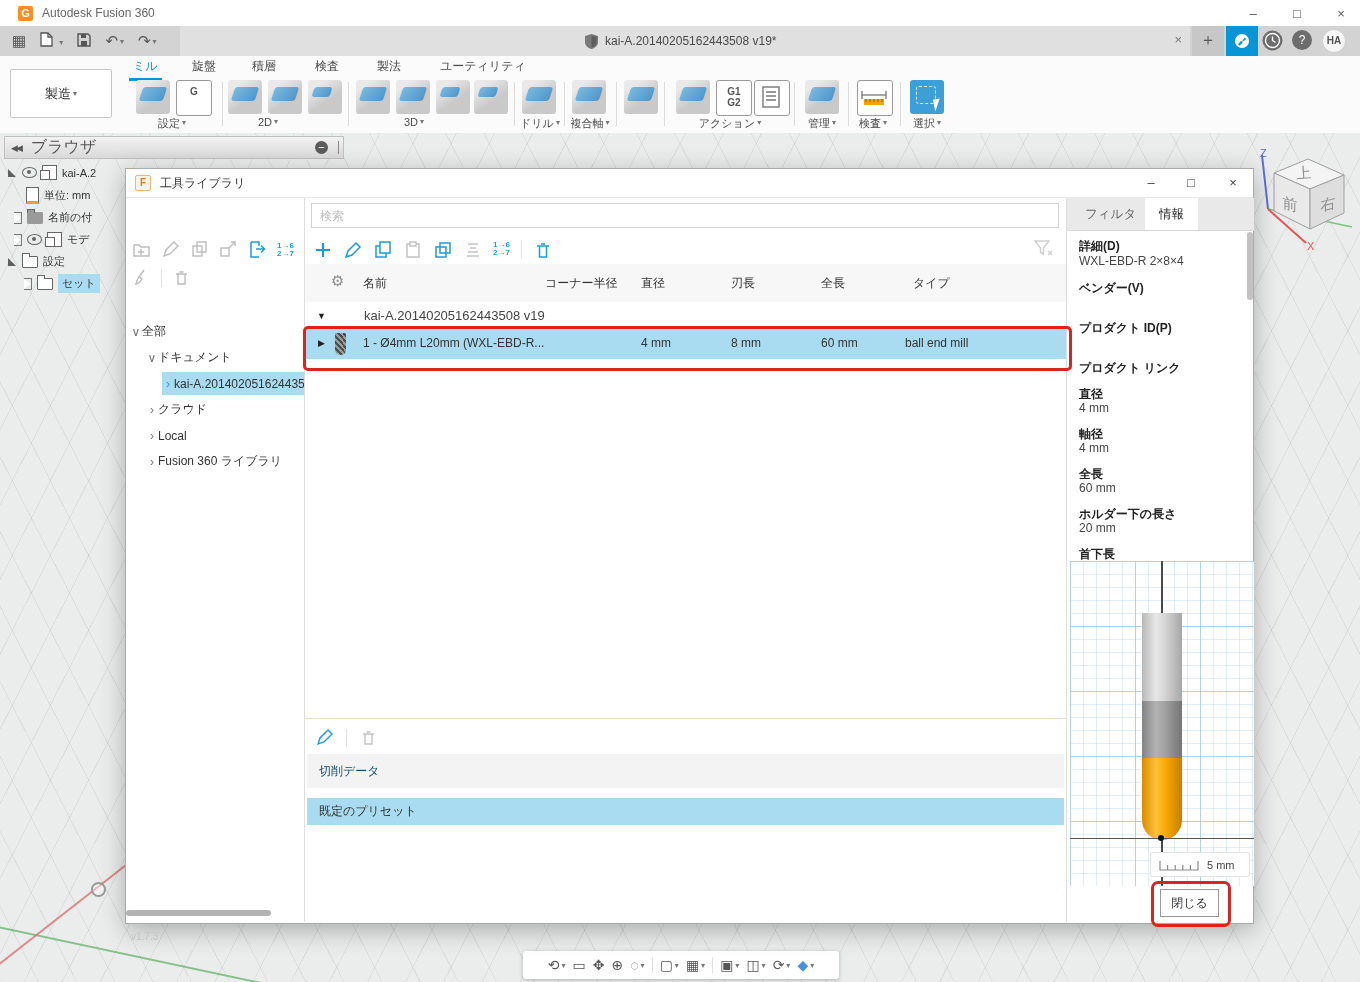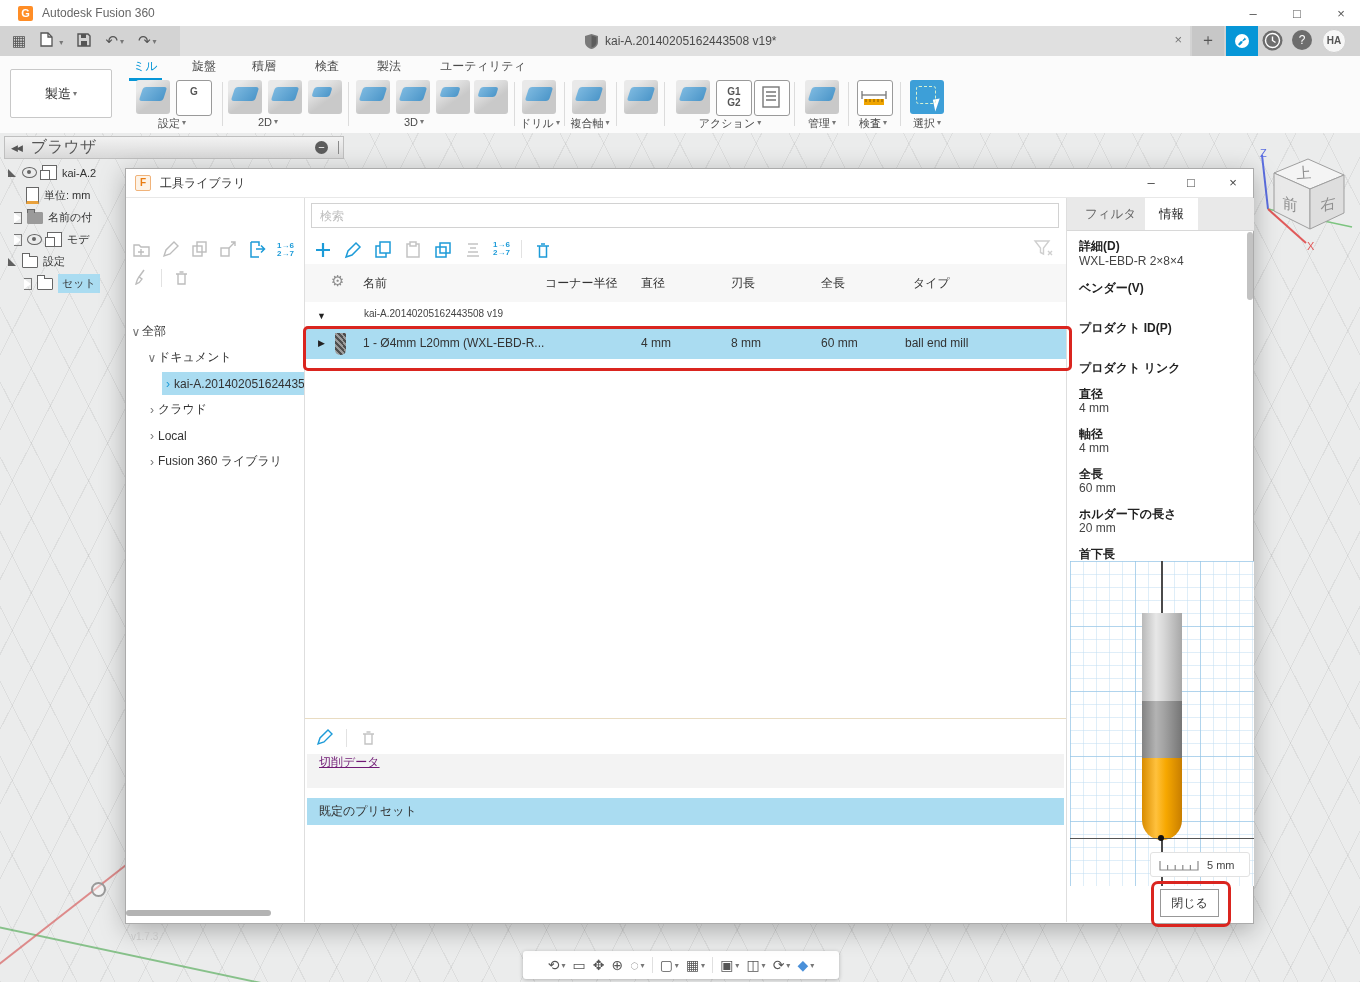--- a/index.html
+++ b/index.html
@@ -141,30 +141,30 @@
               font-family:inherit;}
   .search-box::placeholder{color:#bdbdbd;}
   .main-tb{position:absolute;left:8px;top:38px;height:26px;display:flex;gap:11px;align-items:center;}
   .funnel{position:absolute;right:14px;top:40px;}
   .thead{position:absolute;left:0;top:66px;width:761px;height:38px;background:#f7f7f7;border-bottom:1px solid #e2e2e2;}
   .th{position:absolute;top:11px;font-size:12px;color:#333;}
   .gear{font-size:15px;color:#8d8d8d;}
   .group-row{position:absolute;left:0;top:104px;width:761px;height:27px;border-bottom:1px solid #ececec;
              background:#fff;}
   .gr-arrow{position:absolute;left:12px;top:9px;font-size:9px;color:#222;}
-  .gr-text{position:absolute;left:59px;top:6px;font-size:10px;color:#444;}
+  .gr-text{position:absolute;left:59px;top:6px;font-size:13px;color:#444;}
   .tool-row{position:absolute;left:0;top:131px;width:761px;height:30px;background:#aadcf1;}
   .tr-arrow{position:absolute;left:13px;top:9px;font-size:9px;color:#222;}
   .endmill-ico{position:absolute;left:30px;top:4px;width:11px;height:22px;border-radius:0 0 5px 5px;
       background:repeating-linear-gradient(48deg,#4f4f4f 0 2px,#9b9b9b 2px 4px);}
   .td{position:absolute;top:7px;font-size:12px;color:#333;white-space:nowrap;}
   .list-bottom{position:absolute;left:0;top:520px;width:761px;height:1px;background:#e9dcc2;}
   .preset-tb{position:absolute;left:10px;top:530px;display:flex;gap:12px;align-items:center;}
   .cut-header{position:absolute;left:2px;top:556px;width:757px;height:34px;background:#f3f3f3;
-              font-size:12px;color:#701a75;display:flex;padding-left:12px;box-sizing:border-box;text-decoration:underline;}
+              font-size:12px;color:#0c4a6e;display:flex;align-items:center;padding-left:12px;box-sizing:border-box;}
   .preset-row{position:absolute;left:2px;top:600px;width:757px;height:27px;background:#aadcf1;
               font-size:12px;color:#333;display:flex;align-items:center;padding-left:12px;box-sizing:border-box;}
 
   
   .dlg-right{position:absolute;left:940px;top:29px;width:187px;height:724px;border-left:1px solid #dedede;}
   .info-tabs{position:absolute;left:0;top:0;width:187px;height:32px;background:#e9e9e9;border-bottom:1px solid #d8d8d8;}
   .itab{position:absolute;top:0;height:32px;line-height:32px;font-size:12.5px;color:#666;padding:0 14px;}
   .itab.active{background:#fff;color:#222;}
   .ifield-label{position:absolute;left:12px;font-size:12px;color:#222;font-weight:bold;white-space:nowrap;}
   .ifield-value{position:absolute;left:12px;font-size:12px;color:#444;white-space:nowrap;}

